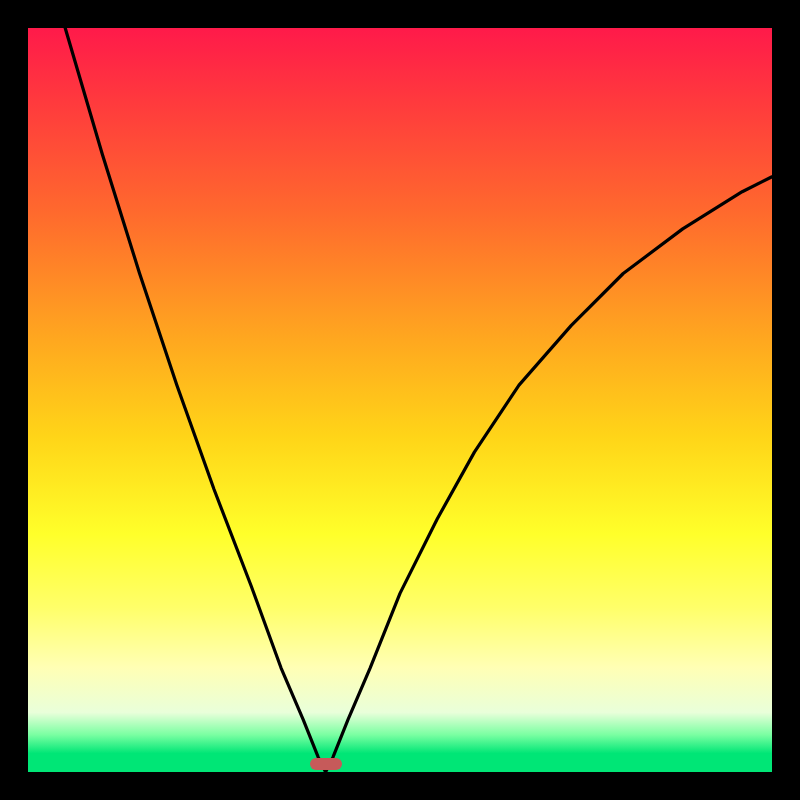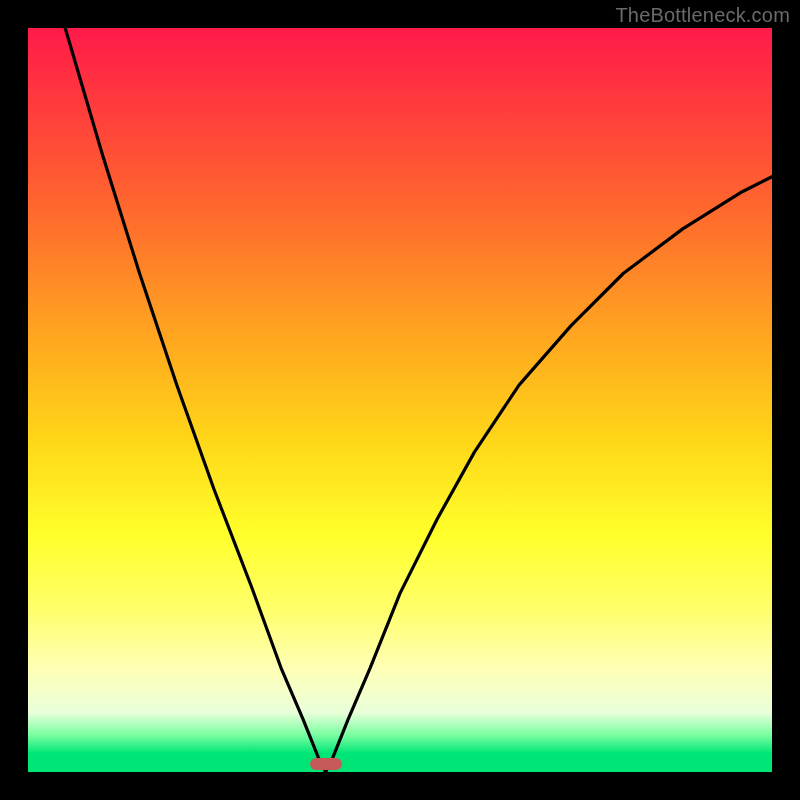--- a/index.html
+++ b/index.html
@@ -71,14 +71,13 @@
 </head>
 <body>
 
 <div class="frame">
   <div class="plot">
     <svg class="curve" viewBox="0 0 744 744" preserveAspectRatio="none">
       <path fill="none" stroke="#000" stroke-width="3.2" stroke-linecap="round" stroke-linejoin="round" d="M0.0 -133.9 L37.2 0.0 L74.4 126.5 L111.6 245.5 L148.8 357.1 L186.0 461.3 L223.2 558.0 L253.0 639.8 L275.3 691.9 L290.2 729.1 L297.6 744.0 L305.0 729.1 L319.9 691.9 L342.2 639.8 L372.0 565.4 L409.2 491.0 L446.4 424.1 L491.0 357.1 L543.1 297.6 L595.2 245.5 L654.7 200.9 L714.2 163.7 L744.0 148.8"></path>
     </svg>
     <div class="marker" style="left:297.6px"></div>
   </div>
-  <div class="attribution">TheBottleneck.com</div>
 </div>
 
 </body></html>

